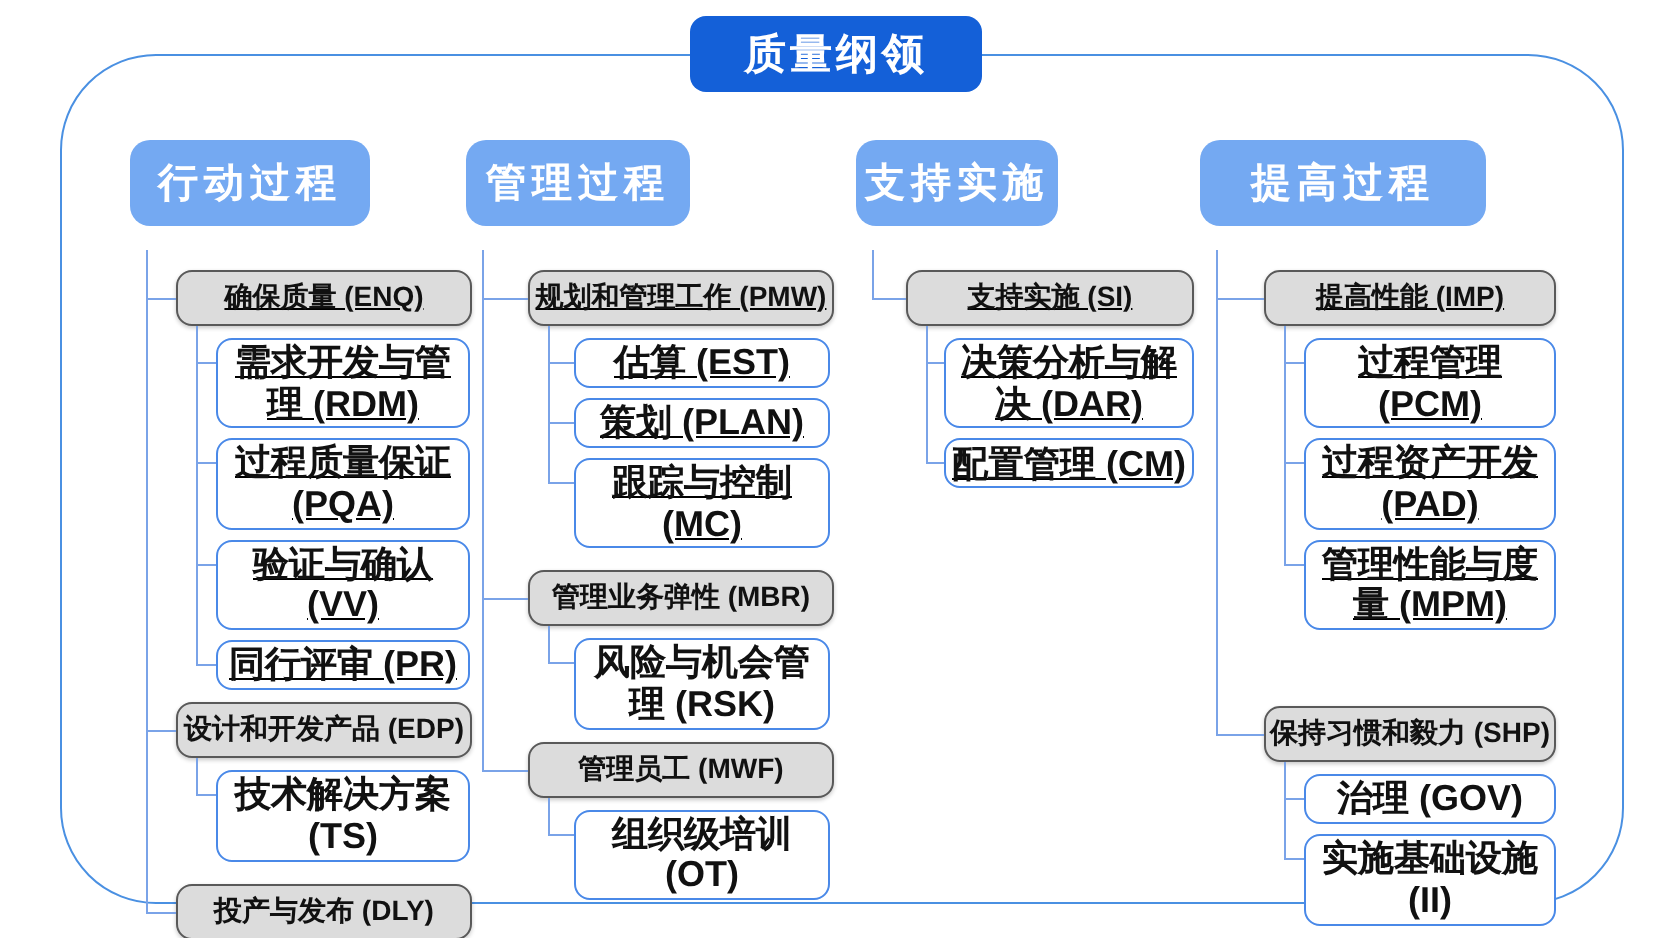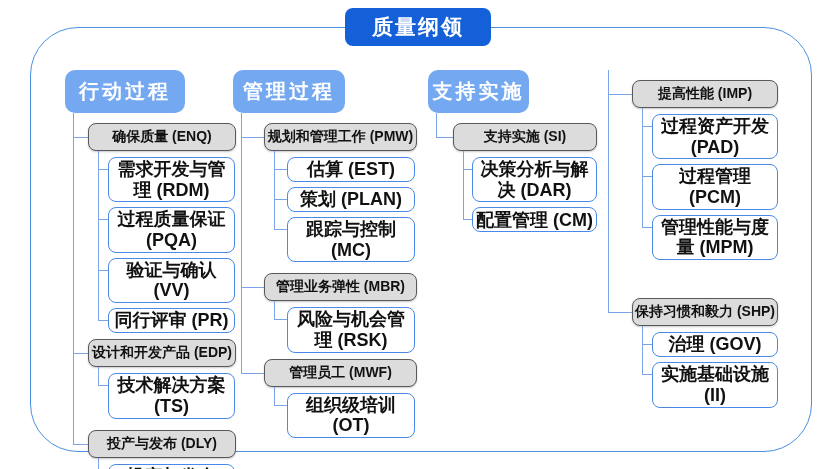--- a/index.html
+++ b/index.html
@@ -31,21 +31,21 @@
   .col2{left:233px;--header-w:112px; --gray-pad:23px; --gray-w:153px; --white-pad:13px; --white-w:128px;}
   .col3{left:428px;--header-w:101px; --gray-pad:17px; --gray-w:144px; --white-pad:9px;  --white-w:125px;}
   .col4{left:600px;--header-w:143px; --gray-pad:24px; --gray-w:146px; --white-pad:10px; --white-w:126px;}
 
   .header{width:var(--header-w);height:43px;background:var(--header-bg);border-radius:10px;
           color:#ffffff;font-weight:bold;font-size:20px;letter-spacing:3px;
           display:flex;align-items:center;justify-content:center;}
 
   ul.groups{list-style:none;margin-left:8px;padding-top:10px;position:relative;}
   li.group{position:relative;padding-left:var(--gray-pad);margin-top:var(--g-gap,6px);}
-  li.group:first-child{margin-top:0;}
+  li.group:first-child{margin-top:12px;text-decoration:underline;}
   
   li.group::after{content:'';position:absolute;left:0;width:0;top:calc(-1 * var(--g-gap,6px));bottom:0;
           border-left:1.5px solid var(--line);}
   li.group:first-child::after{top:-10px;}
   li.group:last-child::after{bottom:auto;height:calc(14px + var(--g-gap,6px));}
   li.group:first-child:last-child::after{top:-10px;height:24px;}
   
   li.group::before{content:'';position:absolute;left:0;top:14px;width:var(--gray-pad);height:0;
           border-top:1.5px solid var(--line);}
   .col1 li.group:last-child{--g-gap:11px;}
@@ -164,29 +164,30 @@
                 <div class="wbox">决策分析与解决 (DAR)</div>
               </li>
               <li class="child">
                 <div class="wbox">配置管理 (CM)</div>
               </li>
             </ul>
           </li>
         </ul>
       </div>
       <div class="column col4">
+        <div class="header">提高过程</div>
         <ul class="groups">
           <li class="group">
             <div class="gbox">提高性能 (IMP)</div>
             <ul class="children">
               <li class="child">
+                <div class="wbox">过程管理 (PCM)</div>
+              </li>
+              <li class="child">
                 <div class="wbox">过程资产开发 (PAD)</div>
-              </li>
-              <li class="child">
-                <div class="wbox">过程管理 (PCM)</div>
               </li>
               <li class="child">
                 <div class="wbox">管理性能与度量 (MPM)</div>
               </li>
             </ul>
           </li>
           <li class="group">
             <div class="gbox">保持习惯和毅力 (SHP)</div>
             <ul class="children">
               <li class="child">

